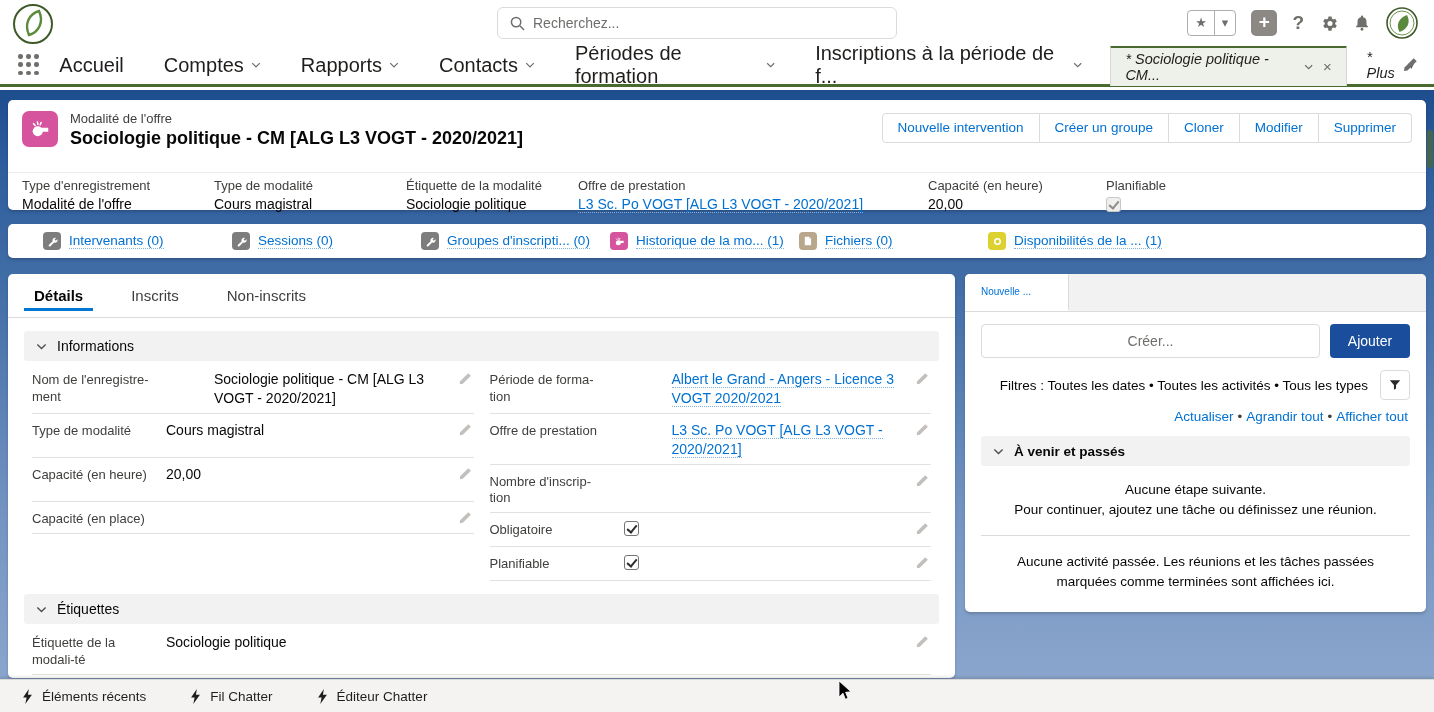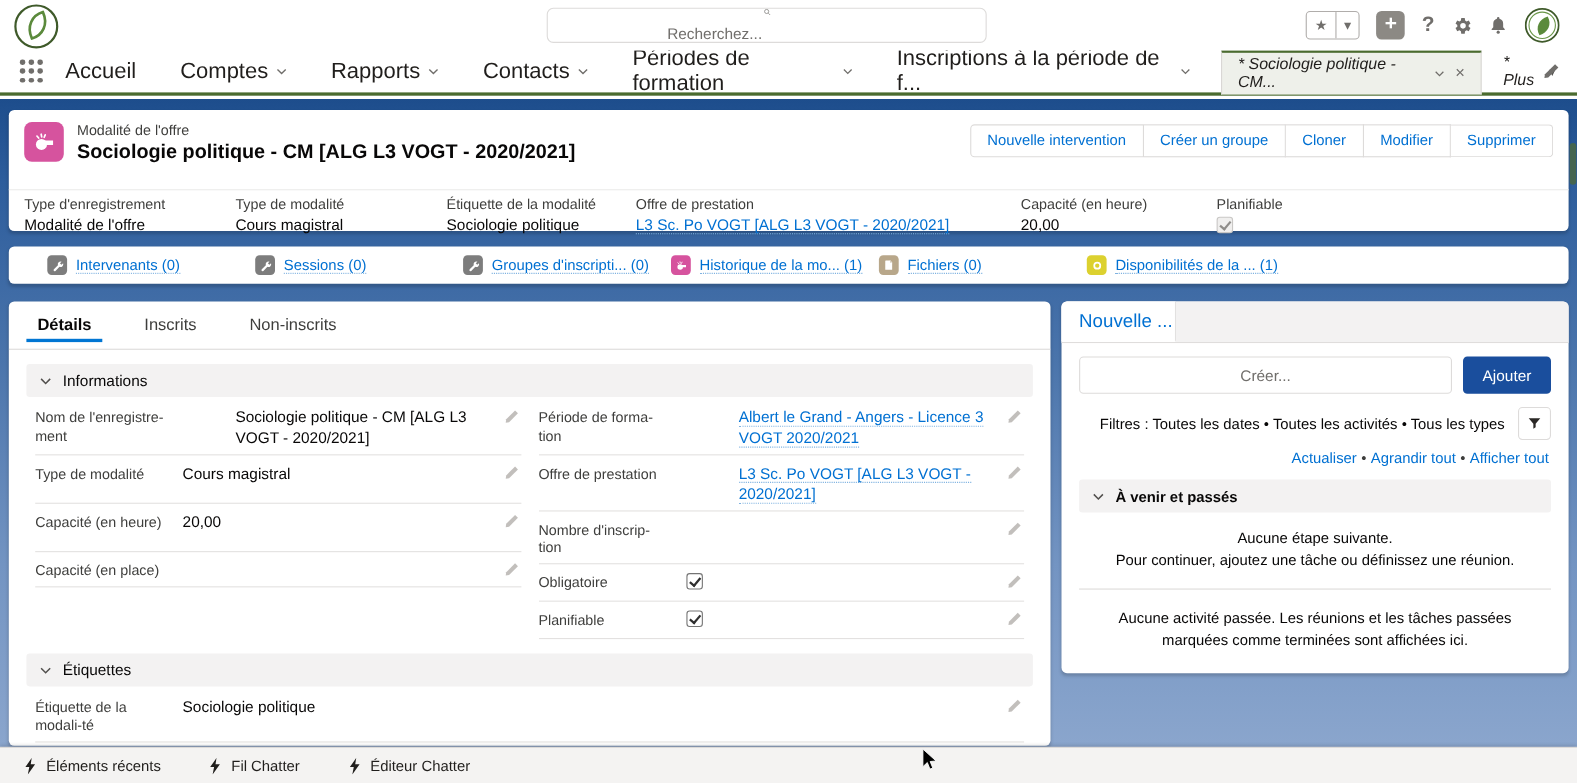--- a/index.html
+++ b/index.html
@@ -2,21 +2,21 @@
 <html><head>
 <meta charset="utf-8">
 <style>
   * { margin:0; padding:0; box-sizing:border-box; }
   html,body { width:1434px; height:712px; overflow:hidden; }
   body { font-family:"Liberation Sans", sans-serif; position:relative; background:#fff; color:#080707; }
 
   
   .gheader { position:absolute; top:0; left:0; width:1434px; height:46px; background:#fff; z-index:30; }
   .logo { position:absolute; left:12px; top:3px; width:42px; height:42px; }
-  .search { position:absolute; left:497px; top:7px; width:400px; height:32px; border:1px solid #dddbda; border-radius:6px; display:flex; align-items:center; padding:0 12px; gap:8px; background:#fff;flex-direction:column; }
+  .search { position:absolute; left:497px; top:7px; width:400px; height:32px; border:1px solid #dddbda; border-radius:6px; display:flex; align-items:center; padding:0 12px; gap:8px; background:#fff; }
   .search input { border:none; outline:none; flex:1; font-size:14px; color:#080707; font-family:inherit; background:transparent; }
   .search input::placeholder { color:#706e6b; }
   .gicons { position:absolute; right:16px; top:7px; display:flex; align-items:center; gap:15px; }
   .splitbtn { display:flex; border:1px solid #b0adab; border-radius:4px; overflow:hidden; }
   .splitbtn>span { padding:2px 7px; font-size:13px; color:#706e6b; line-height:20px; }
   .splitbtn>span:first-child { border-right:1px solid #b0adab; }
   .plusbtn { width:26px; height:26px; border-radius:5px; background:#8c8984; color:#fff; font-size:19px; line-height:24px; text-align:center; font-weight:bold; }
   .helpbtn { font-size:19px; font-weight:bold; color:#706e6b; }
   .iconbtn { color:#706e6b; display:flex; align-items:center; }
   .avatar { width:32px; height:32px; }
@@ -86,21 +86,21 @@
   .fpencil { position:absolute; right:2px; top:9px; color:#c2bfbc; }
   .cbx { width:15px; height:15px; border:1px solid #747474; border-radius:3px; background:#fff; position:relative; display:inline-block; margin-top:1px; }
   .cbx.checked::after { content:""; position:absolute; left:4px; top:1px; width:4px; height:8px; border:solid #2e2e2e; border-width:0 2px 2px 0; transform:rotate(40deg); }
   .cbx.gray { background:#f0efee; border-color:#c9c7c5; }
   .cbx.gray::after { border-color:#8f8d8a; }
   .minh-a { min-height:46px;gap:48px; } .minh-b { min-height:44px; } .minh-c { min-height:31px; }
 
   
   .acard { left:965px; top:274px; width:461px; height:338px; }
   .atabs { background:#f3f2f2; border-bottom:1px solid #dddbda; border-radius:5px 5px 0 0; height:38px; display:flex; }
-  .atab { background:#fff; border-right:1px solid #dddbda; border-radius:5px 0 0 0; width:104px; display:flex; align-items:center; padding-left:16px; font-size:17px; color:#0070d2; border-bottom:2px solid #fff; }
+  .atab { background:#fff; border-right:1px solid #dddbda; border-radius:5px 0 0 0; width:104px; display:flex; align-items:center; padding-left:16px; font-size:10px; color:#0070d2; border-bottom:2px solid #fff; }
   .composer { display:flex; gap:10px; padding:12px 16px 10px; }
   .composer input { flex:1; height:34px; border:1px solid #dddbda; border-radius:4px; text-align:center; font-size:14px; color:#080707; outline:none; font-family:inherit; }
   .composer input::placeholder { color:#706e6b; }
   .addbtn { width:80px; height:34px; background:#1a4e9d; color:#fff; border:none; border-radius:4px; font-size:14px; font-family:inherit; }
   .filters { display:flex; align-items:center; justify-content:flex-end; gap:12px; padding:2px 16px 0; }
   .filters .ftxt { font-size:13.5px; color:#080707; }
   .funnel { width:30px; height:30px; border:1px solid #dddbda; border-radius:4px; background:#fff; display:flex; align-items:center; justify-content:center; color:#2b2826; }
   .alinks { text-align:right; padding:9px 18px 4px; font-size:13.5px; }
   .alinks a { border-bottom:none; }
   .alinks .sep { color:#3e3e3c; padding:0 4px; }

